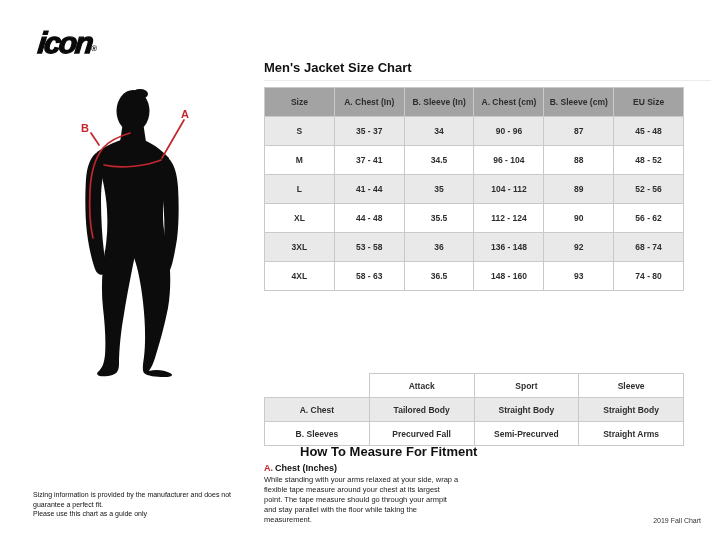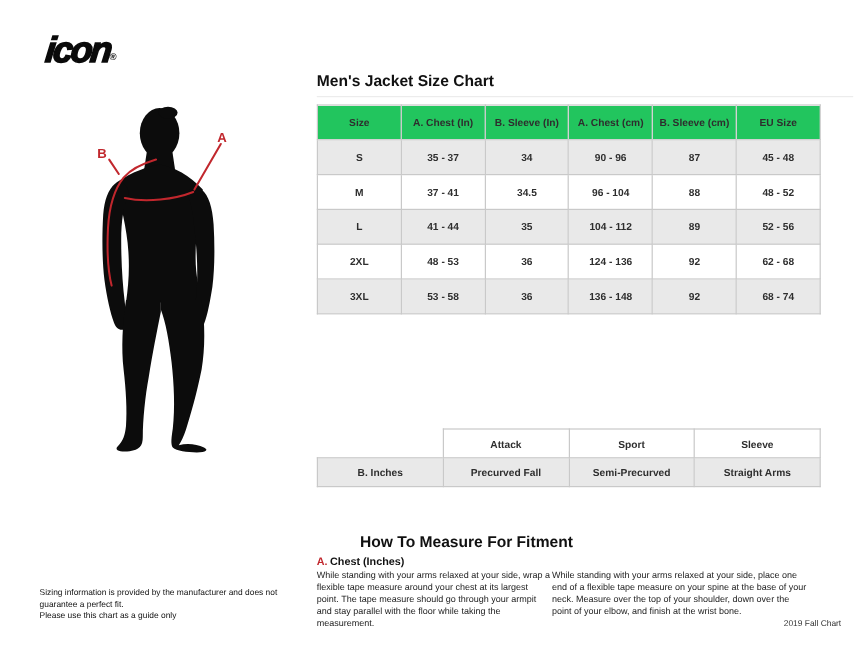--- a/index.html
+++ b/index.html
@@ -16,32 +16,32 @@
   .figure{position:absolute;left:50px;top:80px;width:200px;height:400px;}
 
   
   .sec-title{position:absolute;left:264px;margin:0;font-size:13px;font-weight:bold;color:#111;}
   .divider{position:absolute;left:264px;top:80px;width:447px;border-top:1px solid #ececec;height:0;}
 
   
   table{border-collapse:collapse;table-layout:fixed;position:absolute;left:264px;width:420px;}
   th,td{border:1px solid #c9c9c9;text-align:center;vertical-align:middle;
         font-size:8.5px;font-weight:bold;color:#2e2e2e;padding:0;overflow:hidden;}
-  .size-table th{height:28px;background:#22c55e;}
+  .size-table th{height:28px;background:#a3a3a3;}
   .size-table td{height:28px;}
   .size-table tbody tr:nth-child(odd) td{background:#e9e9e9;}
   .size-table tbody tr:nth-child(even) td{background:#ffffff;}
   .styles-table th{height:23px;background:#ffffff;}
   .styles-table td{height:23px;}
   .styles-table thead th.empty{border:none;background:transparent;}
   .styles-table tbody tr:nth-child(odd) td{background:#e9e9e9;}
   .styles-table tbody tr:nth-child(even) td{background:#ffffff;}
 
   
-  .measure-cols{position:absolute;left:264px;top:463px;width:440px;display:flex;align-items:center;}
+  .measure-cols{position:absolute;left:264px;top:463px;width:440px;display:flex;}
   .m-col-a{width:196px;}
   .m-col-b{width:215px;}
   .m-label{font-size:9px;font-weight:bold;color:#111;}
   .m-label .letter{color:#c1272d;margin-right:2px;}
   .m-body{font-size:7.5px;line-height:10px;color:#222;margin:2px 0 0 0;}
 
   
   .disclaimer{position:absolute;left:33px;top:490px;width:224px;font-size:7px;line-height:9.5px;color:#111;}
   .chart-version{position:absolute;right:19px;top:517px;font-size:7px;color:#333;}
 </style>
@@ -105,65 +105,78 @@
         </tr>
         <tr>
           <td>L</td>
           <td>41 - 44</td>
           <td>35</td>
           <td>104 - 112</td>
           <td>89</td>
           <td>52 - 56</td>
         </tr>
         <tr>
-          <td>2XL</td>
-          <td>48 - 53</td>
-          <td>36</td>
-          <td>124 - 136</td>
-          <td>92</td>
-          <td>62 - 68</td>
+          <td>XL</td>
+          <td>44 - 48</td>
+          <td>35.5</td>
+          <td>112 - 124</td>
+          <td>90</td>
+          <td>56 - 62</td>
         </tr>
         <tr>
           <td>3XL</td>
           <td>53 - 58</td>
           <td>36</td>
           <td>136 - 148</td>
           <td>92</td>
           <td>68 - 74</td>
         </tr>
+        <tr>
+          <td>4XL</td>
+          <td>58 - 63</td>
+          <td>36.5</td>
+          <td>148 - 160</td>
+          <td>93</td>
+          <td>74 - 80</td>
+        </tr>
       </tbody>
     </table>
 
-  <table class="styles-table" style="top:357px;">
+  <table class="styles-table" style="top:373px;">
       <thead>
         <tr>
           <th class="empty"></th>
           <th>Attack</th>
           <th>Sport</th>
           <th>Sleeve</th>
         </tr>
       </thead>
       <tbody>
         <tr>
-          <td>B. Inches</td>
+          <td>A. Chest</td>
+          <td>Tailored Body</td>
+          <td>Straight Body</td>
+          <td>Straight Body</td>
+        </tr>
+        <tr>
+          <td>B. Sleeves</td>
           <td>Precurved Fall</td>
           <td>Semi-Precurved</td>
           <td>Straight Arms</td>
         </tr>
       </tbody>
     </table>
 
   <h2 class="sec-title" style="top:444px;margin-left:36px;">How To Measure For Fitment</h2>
   <div class="measure-cols">
     <div class="m-col-a">
       <div class="m-label"><span class="letter">A.</span><span>Chest (Inches)</span></div>
       <p class="m-body">While standing with your arms relaxed at your side, wrap a flexible tape measure around your chest at its largest point. The tape measure should go through your armpit and stay parallel with the floor while taking the measurement.</p>
     </div>
     <div class="m-col-b">
-      <p class="m-body">While standing with your arms relaxed at your side, place one end of a flexible tape measure on your spine at the base of your neck. Measure over the top of your shoulder, down over the point of your elbow, and finish at the wrist bone.</p>
     </div>
   </div>
 
   <div class="disclaimer">
     <div>Sizing information is provided by the manufacturer and does not guarantee a perfect fit.</div>
     <div>Please use this chart as a guide only</div>
   </div>
   <div class="chart-version">2019 Fall Chart</div>
 
 </div>

